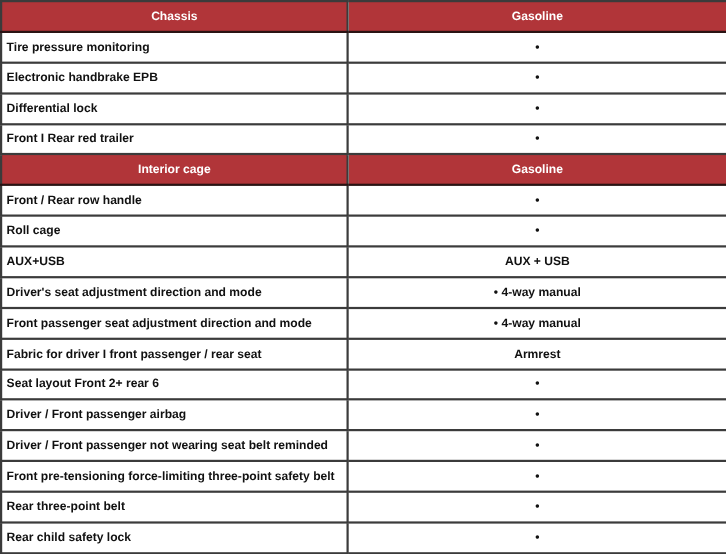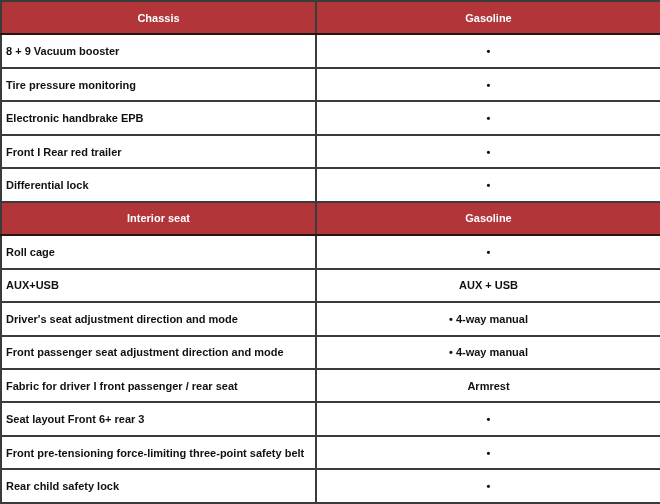--- a/index.html
+++ b/index.html
@@ -60,42 +60,42 @@
   <colgroup>
     <col class="col-feature">
     <col class="col-value">
   </colgroup>
   <tbody id="table-body">
       <tr>
         <td class="header-cell">Chassis</td>
         <td class="header-cell">Gasoline</td>
       </tr>
       <tr>
-        <td class="feature-cell">8 + 9 Vacuum booster</td>
-        <td class="value-cell">•</td>
-      </tr>
-      <tr>
         <td class="feature-cell">Tire pressure monitoring</td>
         <td class="value-cell">•</td>
       </tr>
       <tr>
         <td class="feature-cell">Electronic handbrake EPB</td>
         <td class="value-cell">•</td>
       </tr>
       <tr>
+        <td class="feature-cell">Differential lock</td>
+        <td class="value-cell">•</td>
+      </tr>
+      <tr>
         <td class="feature-cell">Front I Rear red trailer</td>
         <td class="value-cell">•</td>
       </tr>
       <tr>
-        <td class="feature-cell">Differential lock</td>
-        <td class="value-cell">•</td>
+        <td class="header-cell">Interior cage</td>
+        <td class="header-cell">Gasoline</td>
       </tr>
       <tr>
-        <td class="header-cell">Interior seat</td>
-        <td class="header-cell">Gasoline</td>
+        <td class="feature-cell">Front / Rear row handle</td>
+        <td class="value-cell">•</td>
       </tr>
       <tr>
         <td class="feature-cell">Roll cage</td>
         <td class="value-cell">•</td>
       </tr>
       <tr>
         <td class="feature-cell">AUX+USB</td>
         <td class="value-cell">AUX + USB</td>
       </tr>
       <tr>
@@ -104,25 +104,37 @@
       </tr>
       <tr>
         <td class="feature-cell">Front passenger seat adjustment direction and mode</td>
         <td class="value-cell">• 4-way manual</td>
       </tr>
       <tr>
         <td class="feature-cell">Fabric for driver I front passenger / rear seat</td>
         <td class="value-cell">Armrest</td>
       </tr>
       <tr>
-        <td class="feature-cell">Seat layout Front 6+ rear 3</td>
+        <td class="feature-cell">Seat layout Front 2+ rear 6</td>
+        <td class="value-cell">•</td>
+      </tr>
+      <tr>
+        <td class="feature-cell">Driver / Front passenger airbag</td>
+        <td class="value-cell">•</td>
+      </tr>
+      <tr>
+        <td class="feature-cell">Driver / Front passenger not wearing seat belt reminded</td>
         <td class="value-cell">•</td>
       </tr>
       <tr>
         <td class="feature-cell">Front pre-tensioning force-limiting three-point safety belt</td>
+        <td class="value-cell">•</td>
+      </tr>
+      <tr>
+        <td class="feature-cell">Rear three-point belt</td>
         <td class="value-cell">•</td>
       </tr>
       <tr>
         <td class="feature-cell">Rear child safety lock</td>
         <td class="value-cell">•</td>
       </tr>
     </tbody>
 </table>
 
 </body></html>

